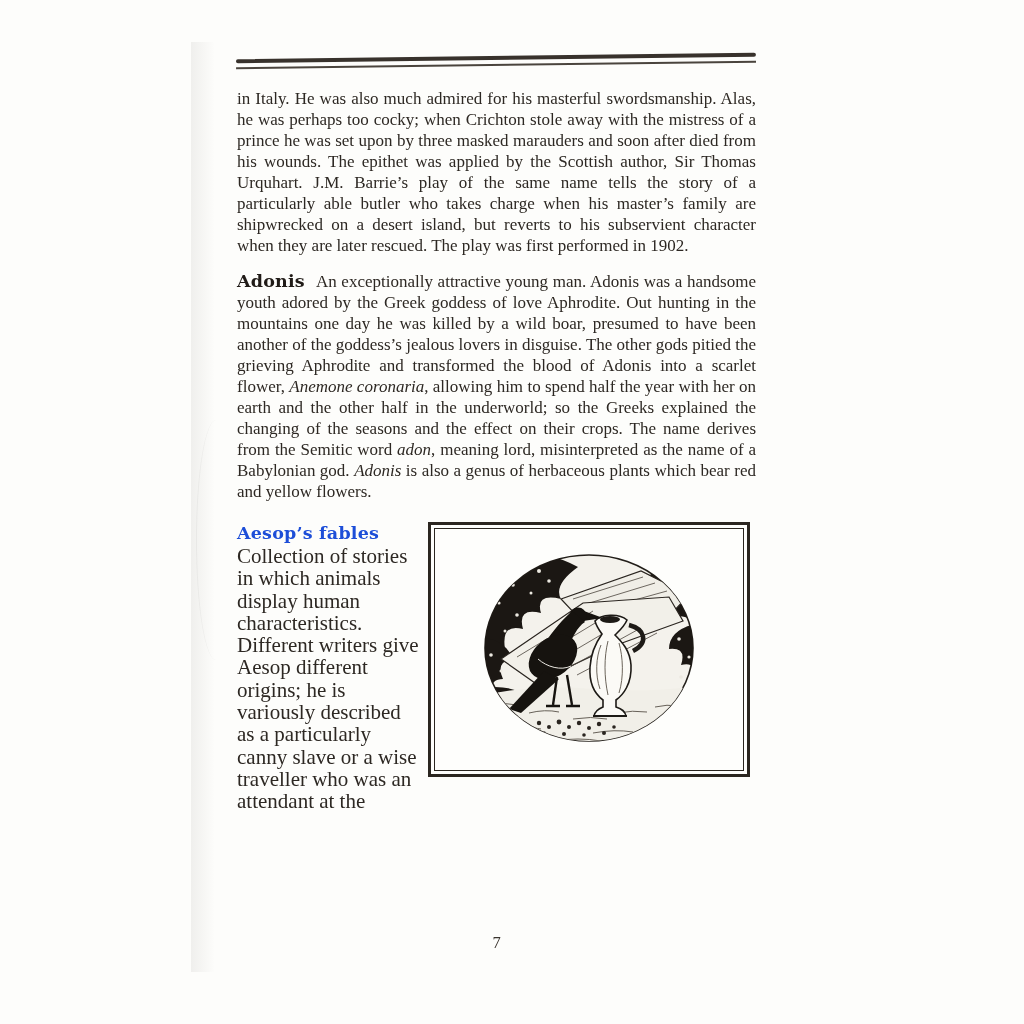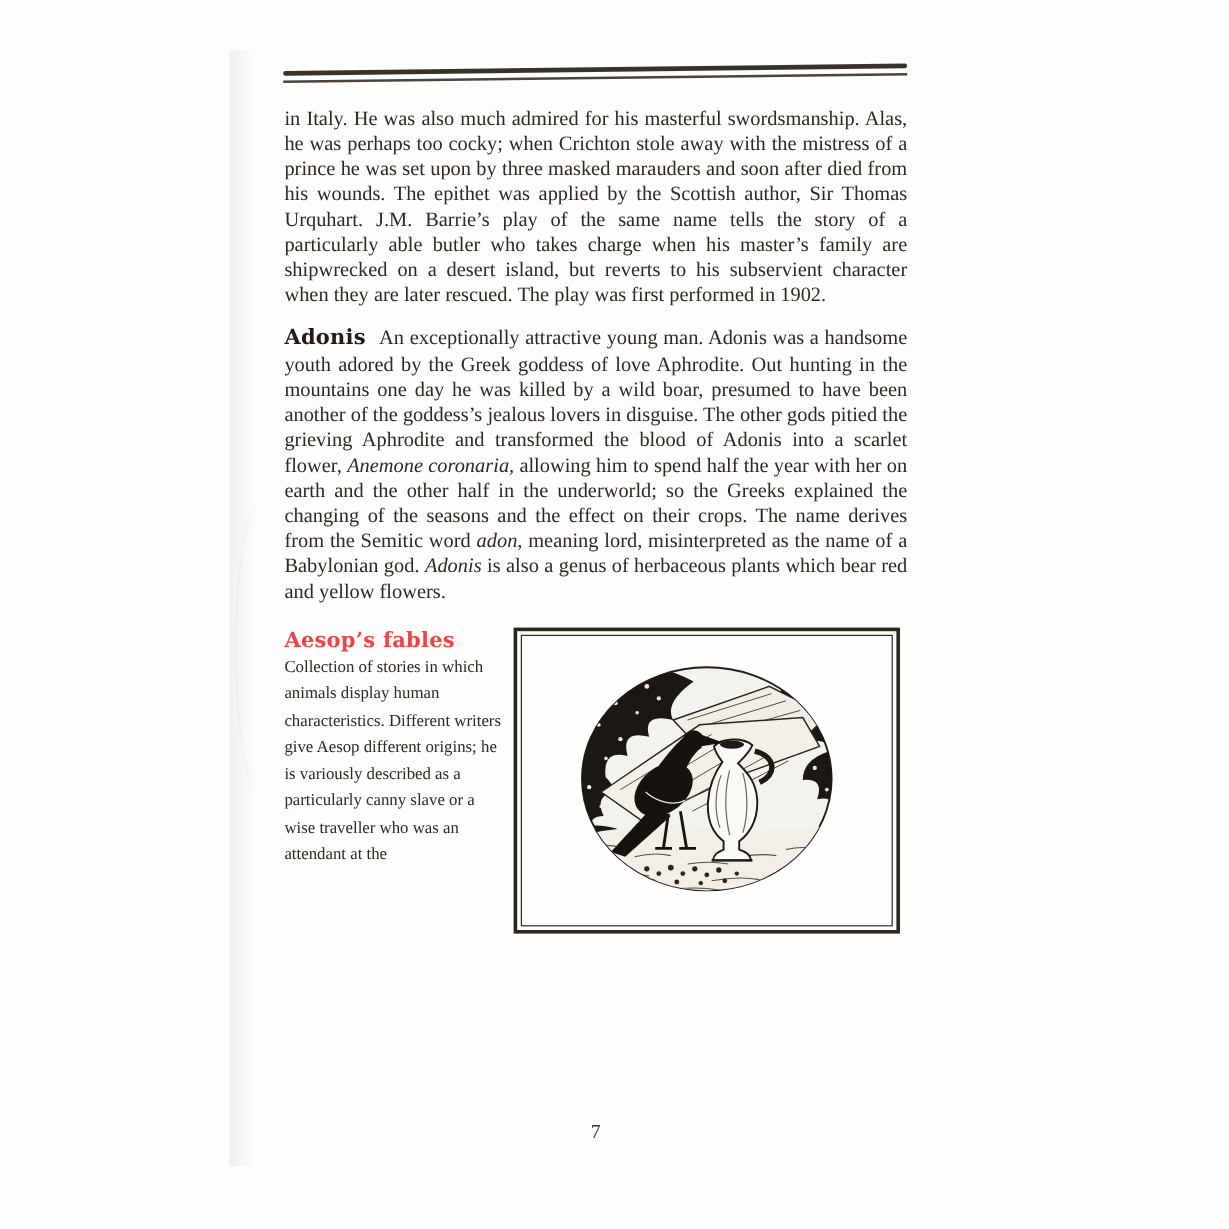--- a/index.html
+++ b/index.html
@@ -35,25 +35,25 @@
   .term {
     font-family:"DejaVu Serif", serif;
     font-weight:700; font-size:17.5px; color:#201b17;
     letter-spacing:0.2px;
     margin-right:11px;
   }
   .aesop-section { margin-top:20px; display:flex; align-items:flex-start; }
   .aesop-left { width:186px; flex:0 0 186px; }
   .aesop-heading {
     font-family:"DejaVu Serif", serif;
-    font-weight:700; font-size:17.5px; color:#ef4444;
+    font-weight:700; font-size:17.5px; color:#1d4ed8;
     letter-spacing:0.2px; line-height:23px;
   }
   .aesop-body {
-    font-size:14px; line-height:22.3px; text-align:left; color:#2d2823;
+    font-size:21px; line-height:22.3px; text-align:left; color:#2d2823;
   }
   .illus-wrap { margin-left:5px; }
   .illus-frame {
     border:3.5px solid #2b2620;
     padding:3px;
     background:#fefefc;
   }
   .illus-frame-inner {
     border:1px solid #2b2620;
     padding:8px;

